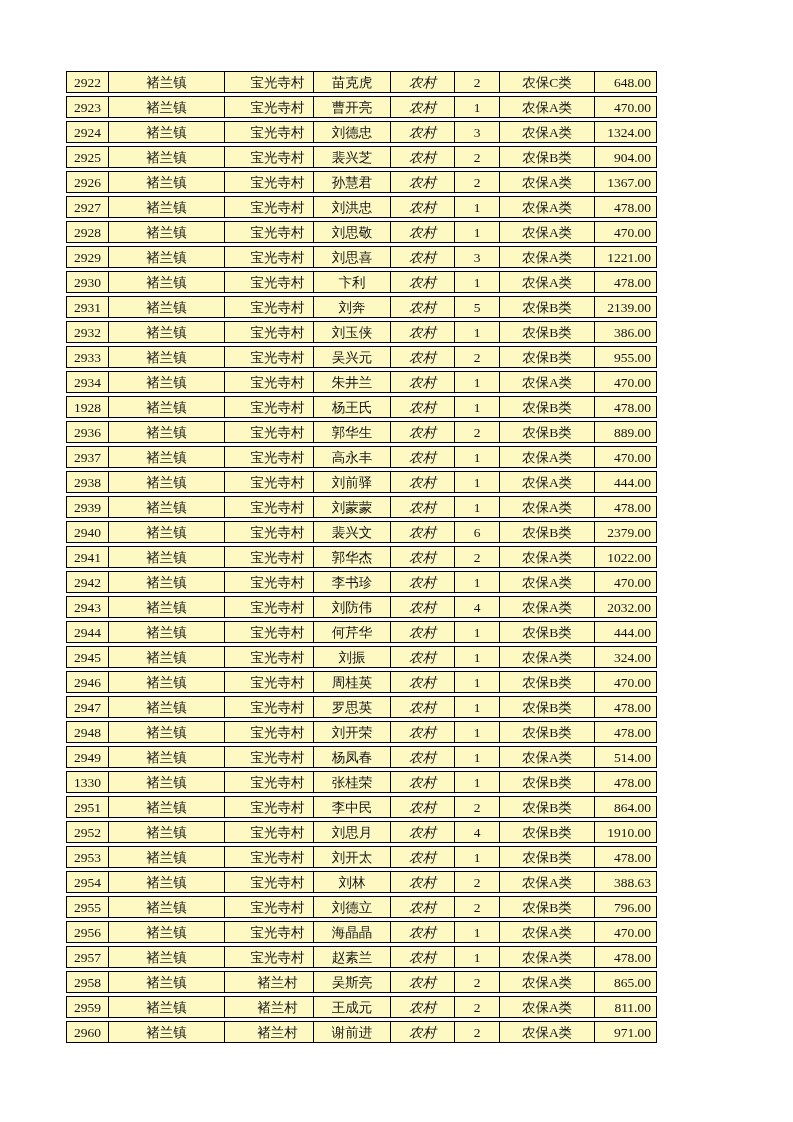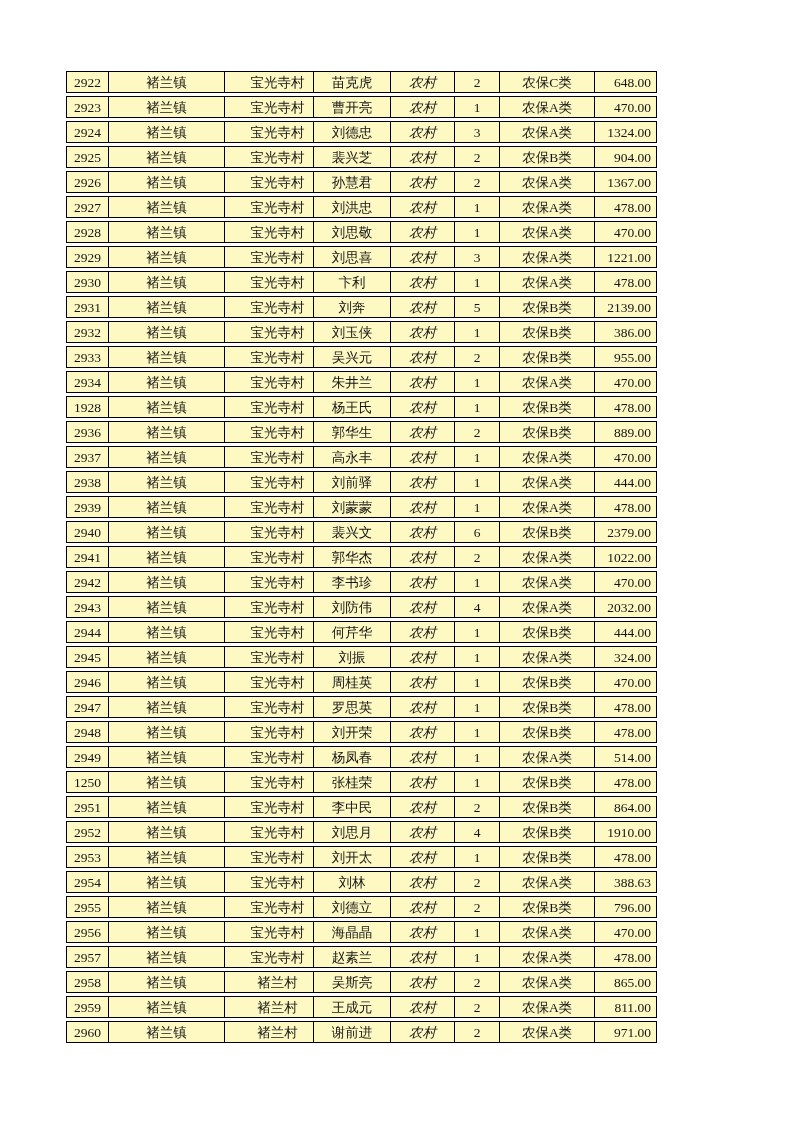--- a/index.html
+++ b/index.html
@@ -356,21 +356,21 @@
     <div class="cell c1">褚兰镇</div>
     <div class="cell c2">宝光寺村</div>
     <div class="cell c3">杨凤春</div>
     <div class="cell c4">农村</div>
     <div class="cell c5">1</div>
     <div class="cell c6">农保A类</div>
     <div class="cell c7">514.00</div>
   </div>
 
   <div class="row">
-    <div class="cell c0">1250</div>
+    <div class="cell c0">1330</div>
     <div class="cell c1">褚兰镇</div>
     <div class="cell c2">宝光寺村</div>
     <div class="cell c3">张桂荣</div>
     <div class="cell c4">农村</div>
     <div class="cell c5">1</div>
     <div class="cell c6">农保B类</div>
     <div class="cell c7">478.00</div>
   </div>
 
   <div class="row">

